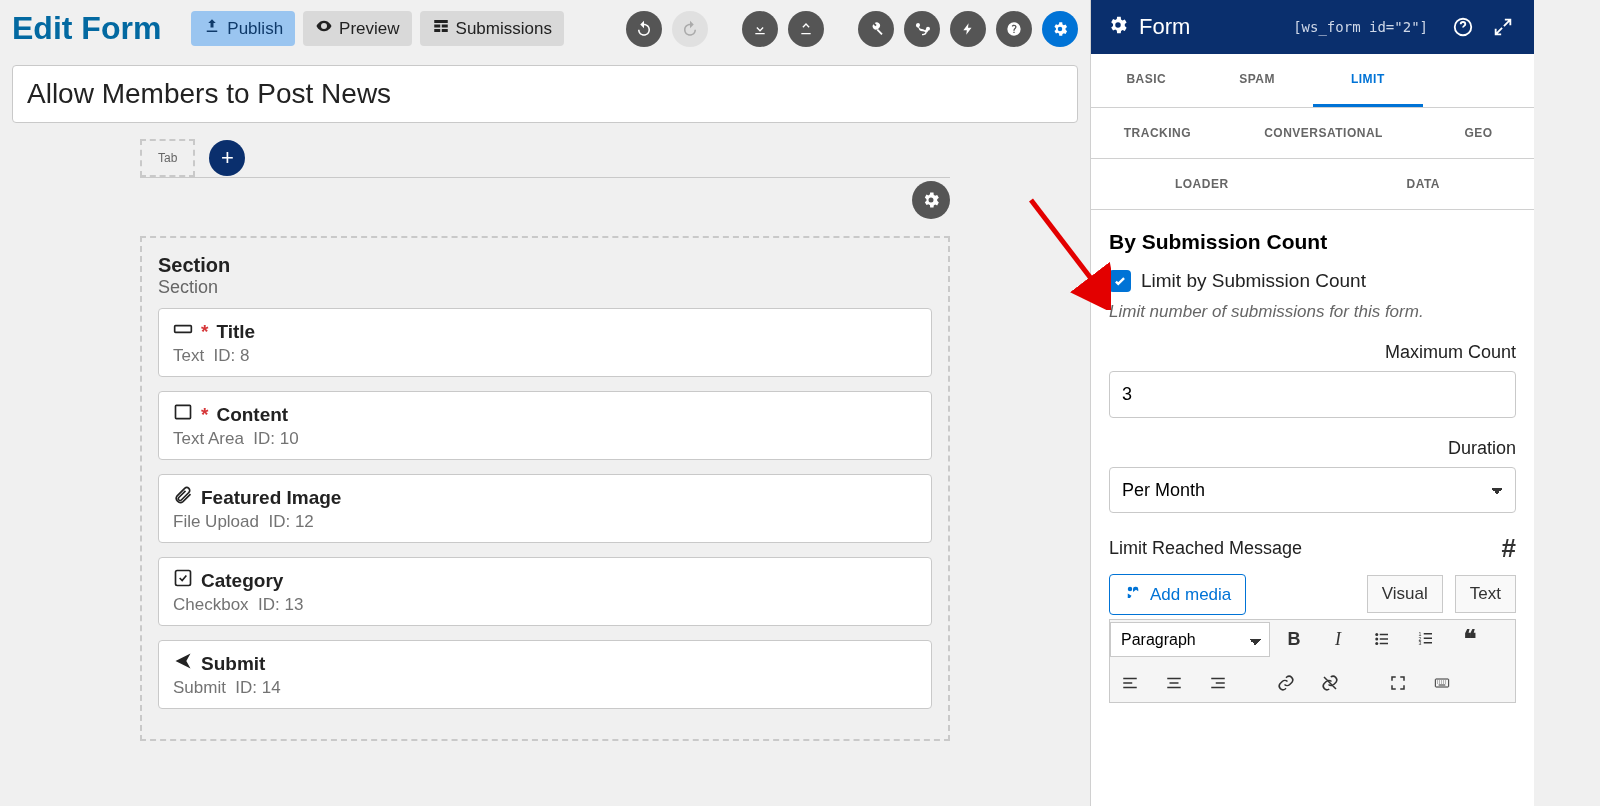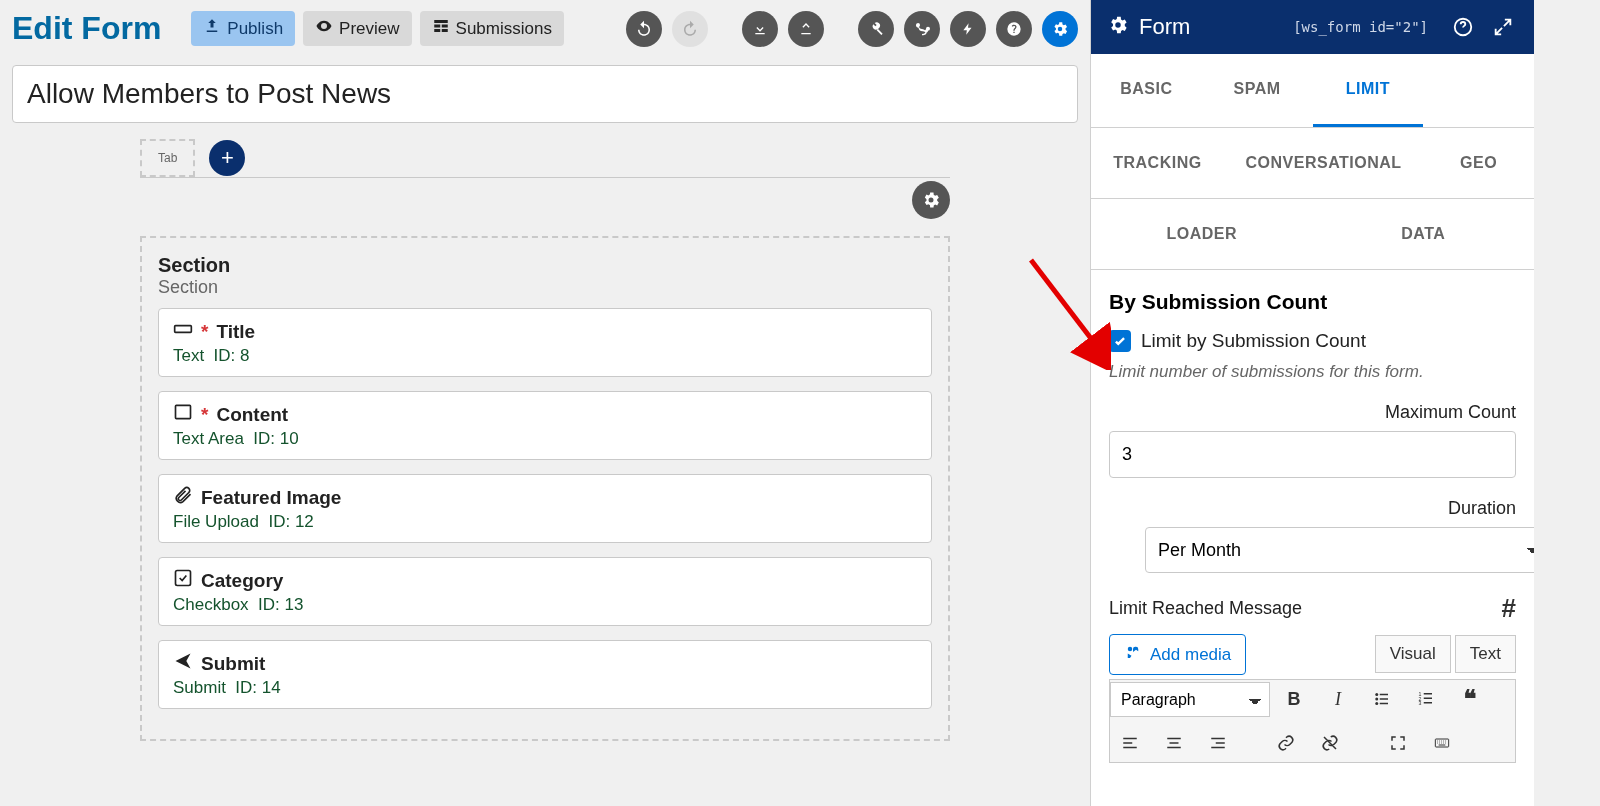--- a/index.html
+++ b/index.html
@@ -19,45 +19,45 @@
 .tab-row { display: flex; align-items: center; border-bottom: 1px solid #c9c9c9; margin-bottom: 14px; }
 .tab-ghost { border: 2px dashed #c9c9c9; padding: 10px 16px; color: #666; font-size: 12px; }
 .add-tab { width: 36px; height: 36px; border-radius: 50%; background: #0a2f6d; color: #fff; display: flex; align-items: center; justify-content: center; margin-left: 14px; font-size: 22px; cursor: pointer; }
 .gear-float { position: absolute; right: 0; top: 42px; width: 38px; height: 38px; border-radius: 50%; background: #555; display: flex; align-items: center; justify-content: center; color: #fff; cursor: pointer; }
 .section-box { border: 2px dashed #c9c9c9; padding: 16px; background: #f0f0f0; margin-top: 58px; }
 .section-title { font-size: 20px; font-weight: 700; color: #222; }
 .section-sub { font-size: 18px; color: #666; margin-bottom: 10px; }
 .field-card { background: #fff; border: 1px solid #c9c9c9; border-radius: 4px; padding: 10px 14px; margin-bottom: 14px; cursor: pointer; }
 .field-head { display: flex; align-items: center; gap: 8px; font-size: 19px; font-weight: 700; color: #222; }
 .req { color: #d63638; font-weight: 700; }
-.field-sub { font-size: 17px; color: #14532d; margin-top: 2px; }
+.field-sub { font-size: 17px; color: #737373; margin-top: 2px; }
 .side-panel { width: 444px; height: 806px; background: #fff; border-left: 1px solid #d0d0d0; display: flex; flex-direction: column; }
 .side-header { background: #0a2f6d; color: #fff; display: flex; align-items: center; padding: 12px 16px; gap: 10px; }
 .side-header-title { font-size: 22px; font-weight: 500; }
 .shortcode { margin-left: auto; font-family: monospace; font-size: 14px; color: #cfd8e8; }
 .side-hdr-icon { width: 30px; height: 30px; display: inline-flex; align-items: center; justify-content: center; color: #fff; cursor: pointer; }
 .side-tabs { display: flex; flex-wrap: wrap; border-bottom: 1px solid #d0d0d0; }
-.side-tab { padding: 26px 0; font-size: 16px; font-weight: 700; color: #666; cursor: pointer; letter-spacing: 0.5px; text-align: center; }
+.side-tab { padding: 18px 0; font-size: 12px; font-weight: 700; color: #666; cursor: pointer; letter-spacing: 0.5px; text-align: center; }
 .side-tab.active { color: #0073d6; border-bottom: 3px solid #0073d6; }
 .tab-row-1 .side-tab { width: 25%; }
 .tab-row-2 .side-tab:nth-child(1){width:30%} .tab-row-2 .side-tab:nth-child(2){width:45%} .tab-row-2 .side-tab:nth-child(3){width:25%}
 .tab-row-3 .side-tab { width: 50%; }
 .panel-body { padding: 20px 18px; overflow-y: auto; flex: 1; }
 .sec-heading { font-size: 21px; font-weight: 700; margin-bottom: 16px; }
 .chk-row { display: flex; align-items: center; gap: 10px; margin-bottom: 10px; }
 .chk { width: 22px; height: 22px; background: #0073d6; border-radius: 4px; display: flex; align-items: center; justify-content: center; color: #fff; cursor: pointer; }
 .chk-label { font-size: 19px; color: #222; }
 .hint { font-size: 17px; color: #666; font-style: italic; margin-bottom: 20px; }
 .field-label { font-size: 18px; color: #222; margin-bottom: 8px; text-align: right; }
 .text-input, .select-input { width: 100%; padding: 12px; font-size: 18px; border: 1px solid #c9c9c9; border-radius: 4px; margin-bottom: 20px; background: #fff; }
-.select-input { appearance: none; background-image: linear-gradient(45deg, transparent 50%, #333 50%), linear-gradient(135deg, #333 50%, transparent 50%); background-position: calc(100% - 18px) 20px, calc(100% - 12px) 20px; background-size: 6px 6px; background-repeat: no-repeat; margin-left: 36px; }
+.select-input { appearance: none; background-image: linear-gradient(45deg, transparent 50%, #333 50%), linear-gradient(135deg, #333 50%, transparent 50%); background-position: calc(100% - 18px) 20px, calc(100% - 12px) 20px; background-size: 6px 6px; background-repeat: no-repeat; }
 .msg-head { display: flex; align-items: center; justify-content: space-between; margin-bottom: 10px; }
 .hash { font-size: 26px; color: #333; font-weight: 700; cursor: pointer; }
 .add-media-btn { display: inline-flex; align-items: center; gap: 8px; border: 1px solid #0073d6; color: #0073d6; padding: 8px 14px; border-radius: 4px; font-size: 17px; cursor: pointer; background: #fff; }
-.editor-tabs { display: flex; justify-content: flex-end; gap: 4px; margin-top: -40px; margin-bottom: 6px; }
+.editor-tabs { display: flex; justify-content: flex-end; gap: 12px; margin-top: -40px; margin-bottom: 6px; }
 .ed-tab { border: 1px solid #c9c9c9; padding: 8px 14px; font-size: 17px; color: #333; background: #f9f9f9; cursor: pointer; }
 .rte-toolbar { border: 1px solid #c9c9c9; background: #f5f5f5; }
 .rte-row { display: flex; gap: 4px; align-items: center; }
 .rte-select { padding: 8px 28px 8px 10px; border: 1px solid #c9c9c9; font-size: 16px; background: #fff; appearance: none; background-image: linear-gradient(45deg, transparent 50%, #333 50%), linear-gradient(135deg, #333 50%, transparent 50%); background-position: calc(100% - 14px) 16px, calc(100% - 8px) 16px; background-size: 6px 6px; background-repeat: no-repeat; width: 160px; }
 .rte-btn { width: 40px; height: 38px; display: inline-flex; align-items: center; justify-content: center; font-size: 18px; color: #333; cursor: pointer; border-radius: 3px; }
 .arrow { position: absolute; left: -70px; top: -20px; pointer-events: none; }
 .panel-body-wrap { position: relative; }
 .svg-ico { width: 18px; height: 18px; }
 .svg-ico-lg { width: 20px; height: 20px; }
 </style>

